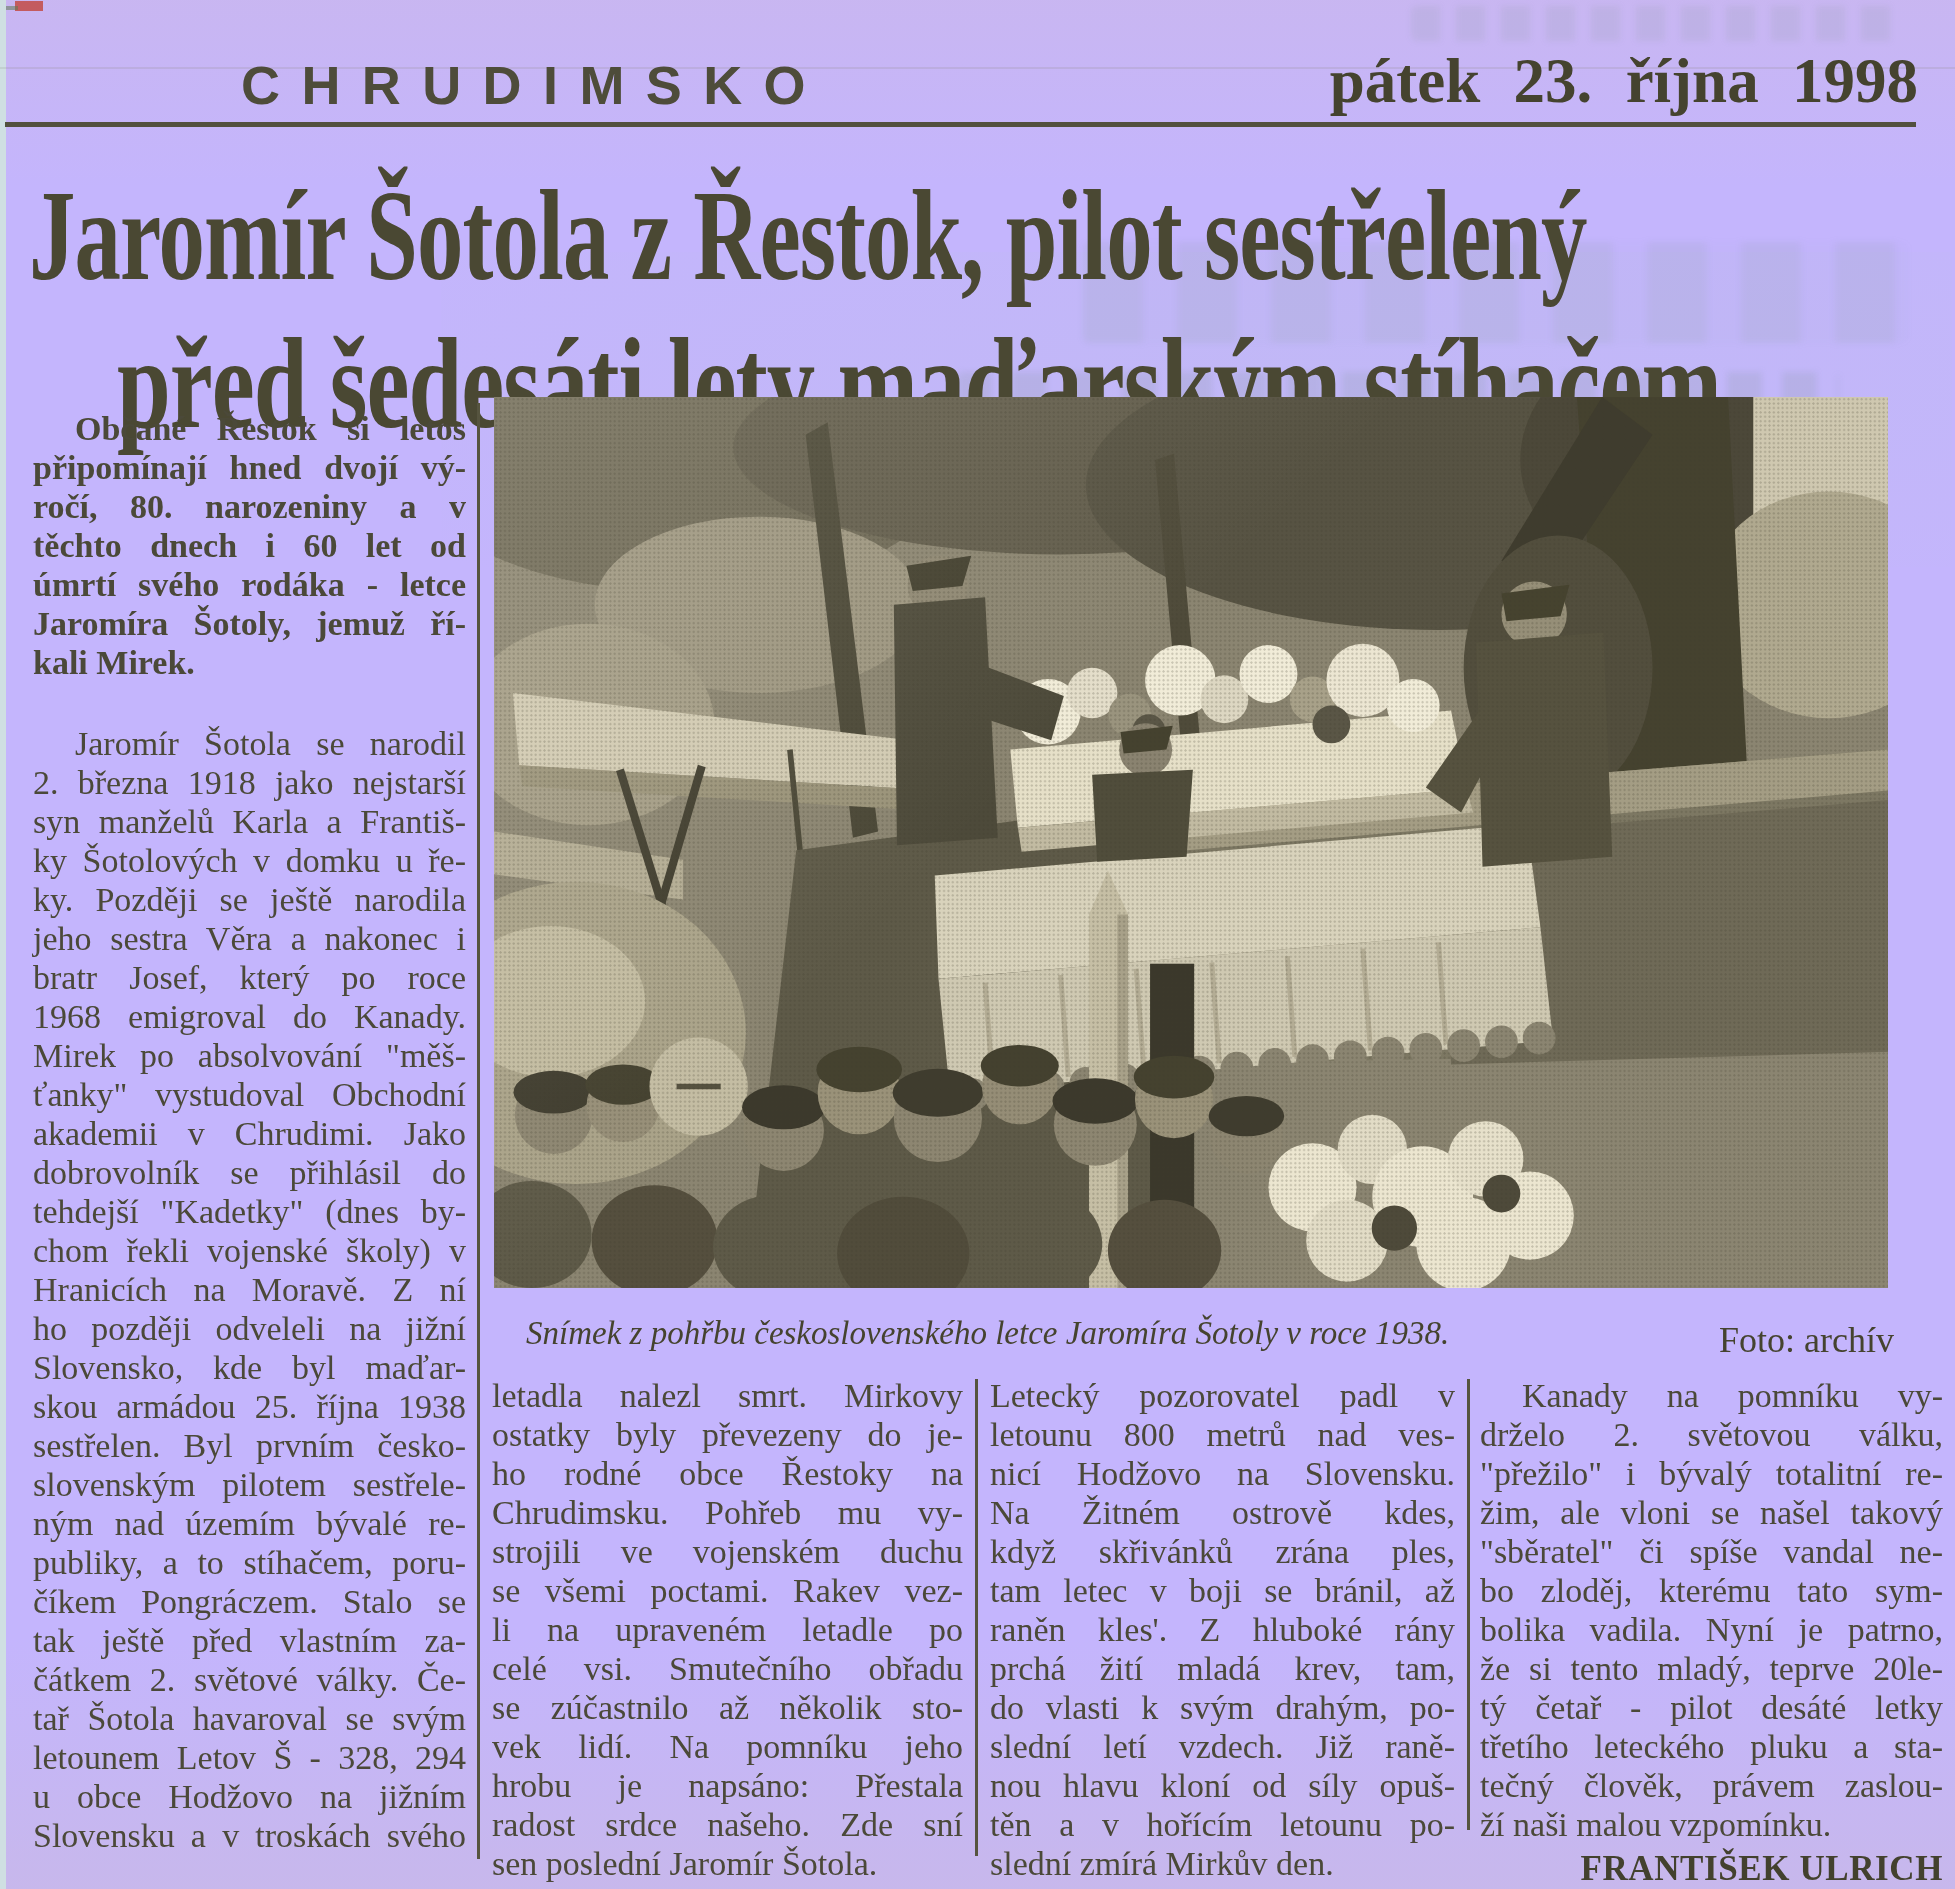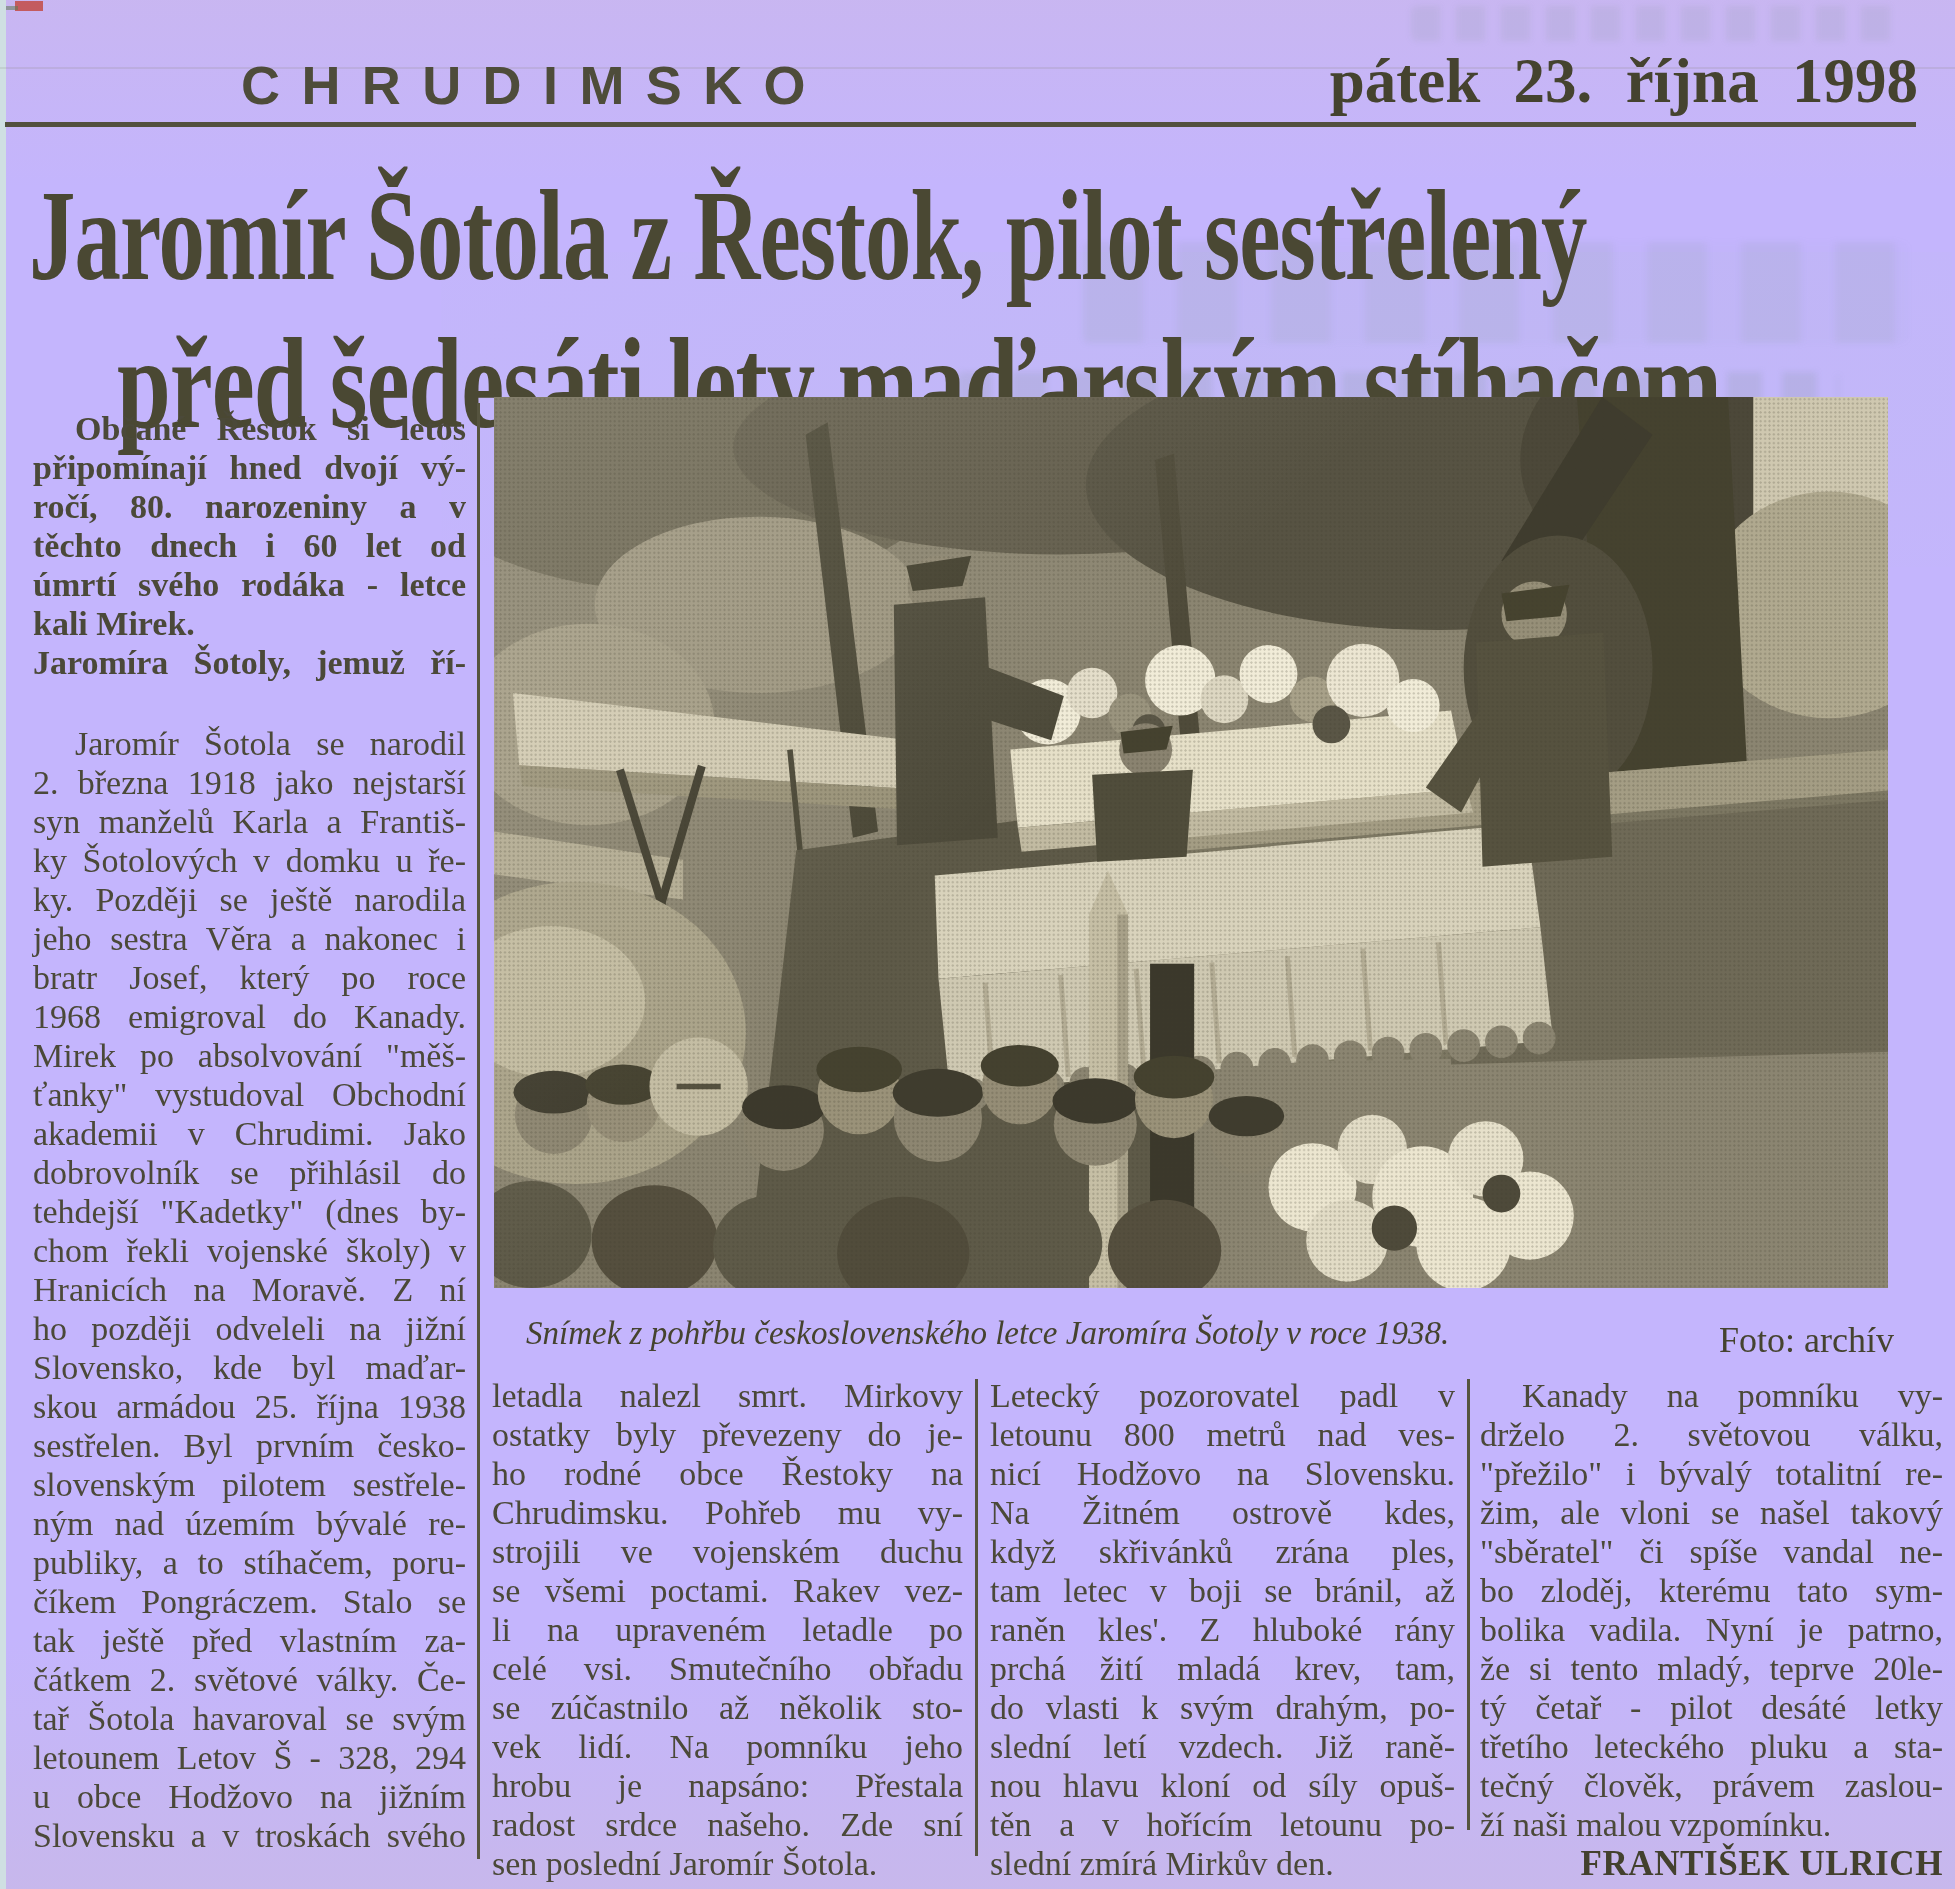--- a/index.html
+++ b/index.html
@@ -48,21 +48,21 @@
   .col-1{left:33px;  top:409px;  width:433px;}
   .col-2{left:492px; top:1376px; width:471px;}
   .col-3{left:990px;top:1376px; width:465px;}
   .col-4{left:1480px;top:1376px; width:463px;}
   .para{margin:0;}
   .para + .para{margin-top:42px;}
   .para.bold .ln{font-weight:bold;}
   .ln{height:39px; line-height:39px; text-align:justify; text-align-last:justify; white-space:nowrap;}
   .ln.last{text-align-last:left;}
   .ln.indent{text-indent:42px;}
-  .byline{font-weight:bold; font-size:35px; text-align:right; letter-spacing:0.6px; color:#43412e;}
+  .byline{margin-top:5px; font-weight:bold; font-size:35px; text-align:right; letter-spacing:0.6px; color:#43412e;}
 
   
   .vrule{position:absolute; width:2.5px; background:#56543f;}
   .vrule-1{left:477px;  top:403px;  height:1456px;}
   .vrule-2{left:975px; top:1379px; height:477px;}
   .vrule-3{left:1467px; top:1379px; height:451px;}
 
   
   .photo{position:absolute; left:494px; top:397px; width:1394px; height:891px; overflow:hidden; background:#8b8571;}
   .photo svg{display:block; width:100%; height:100%;}
@@ -257,22 +257,22 @@
   <div class="caption">Snímek z pohřbu československého letce Jaromíra Šotoly v roce 1938.</div>
   <div class="credit">Foto: archív</div>
 
   <div class="col col-1">
       <div class="para bold">
         <div class="ln indent">Občané Řestok si letos</div>
         <div class="ln">připomínají hned dvojí vý-</div>
         <div class="ln">ročí, 80. narozeniny a v</div>
         <div class="ln">těchto dnech i 60 let od</div>
         <div class="ln">úmrtí svého rodáka - letce</div>
+        <div class="ln">Jaromíra Šotoly, jemuž ří-</div>
         <div class="ln last">kali Mirek.</div>
-        <div class="ln">Jaromíra Šotoly, jemuž ří-</div>
       </div>
       <div class="para">
         <div class="ln indent">Jaromír Šotola se narodil</div>
         <div class="ln">2. března 1918 jako nejstarší</div>
         <div class="ln">syn manželů Karla a Františ-</div>
         <div class="ln">ky Šotolových v domku u ře-</div>
         <div class="ln">ky. Později se ještě narodila</div>
         <div class="ln">jeho sestra Věra a nakonec i</div>
         <div class="ln">bratr Josef, který po roce</div>
         <div class="ln">1968 emigroval do Kanady.</div>

